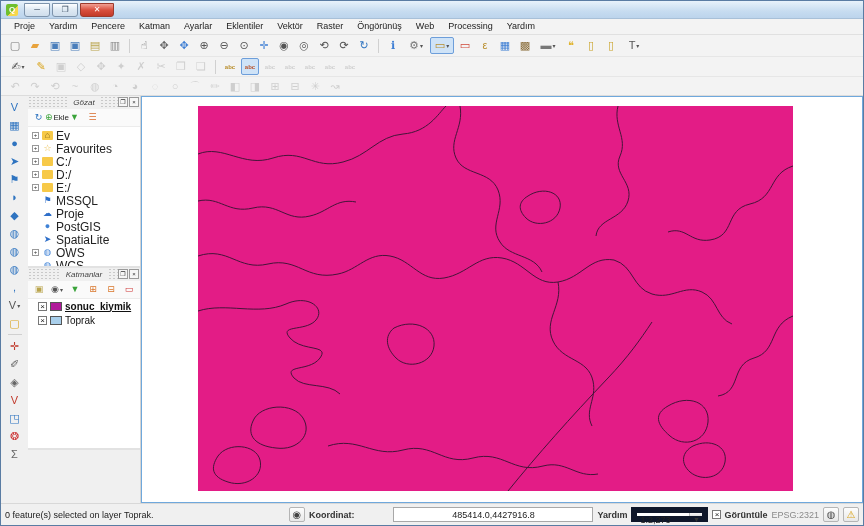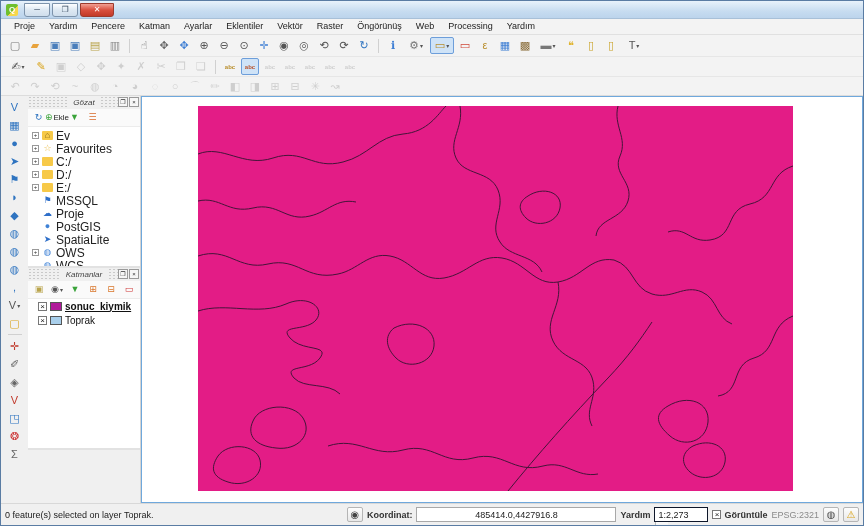--- a/index.html
+++ b/index.html
@@ -64,22 +64,22 @@
   
   .map-canvas{flex:1;position:relative;background:#fff;border:1px solid #6fa8dc;margin:0;min-width:0;}
   .map-svg{position:absolute;left:56px;top:9px;}
   .contour{fill:none;stroke-width:1;}
   
   .statusbar{height:22px;flex:0 0 auto;background:#f0f0f0;border-top:1px solid #d8d8d8;display:flex;align-items:center;padding:0 4px;gap:4px;font-size:9px;color:#222;}
   .sb-left{flex:0 0 auto;}
   .sb-spacer{flex:1;}
   .sb-btn{width:16px;height:15px;border:1px solid #b5b5b5;border-radius:2px;background:linear-gradient(#fdfdfd,#e8e8e8);display:flex;align-items:center;justify-content:center;font-size:10px;color:#444;}
   .sb-label{font-weight:bold;color:#333;text-align:center;}
-  .sb-input{width:200px;height:15px;border:1px solid #a8a8a8;background:#fff;font-size:9px;text-align:center;line-height:14px;color:#222;}
-  .sb-combo{display:flex;height:15px;border:1px solid #0f172a;background:#fff;flex-direction:column;}
+  .sb-input{width:200px;height:15px;border:1px solid #a8a8a8;background:#fff;font-size:9px;text-align:center;line-height:14px;color:#222;margin-left:35px;}
+  .sb-combo{display:flex;height:15px;border:6px solid #0f172a;background:#fff;}
   .sb-combo .combo-text{width:52px;padding:0 3px;font-size:9px;line-height:14px;}
   .sb-combo .combo-arrow{width:13px;background:linear-gradient(#fafafa,#dedede);border-left:1px solid #bbb;font-size:7px;line-height:14px;text-align:center;color:#333;}
   .sb-check{display:flex;align-items:center;gap:3px;}
   .sb-epsg{color:#8a8a8a;}
   .sb-warn{color:#d9a520;}
 </style>
 </head>
 <body>
 
 <div class="window">

